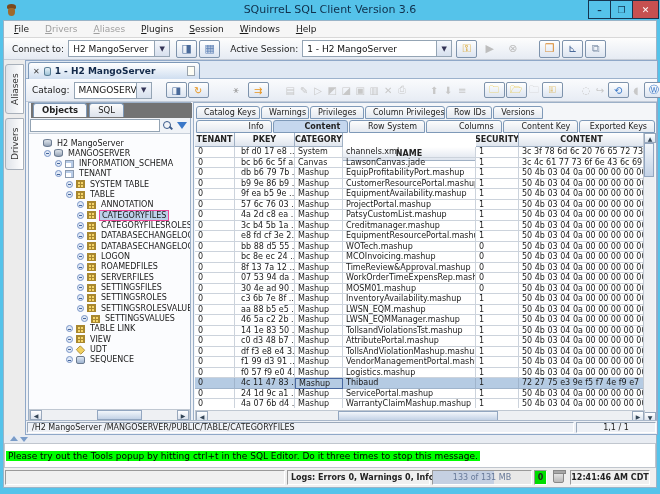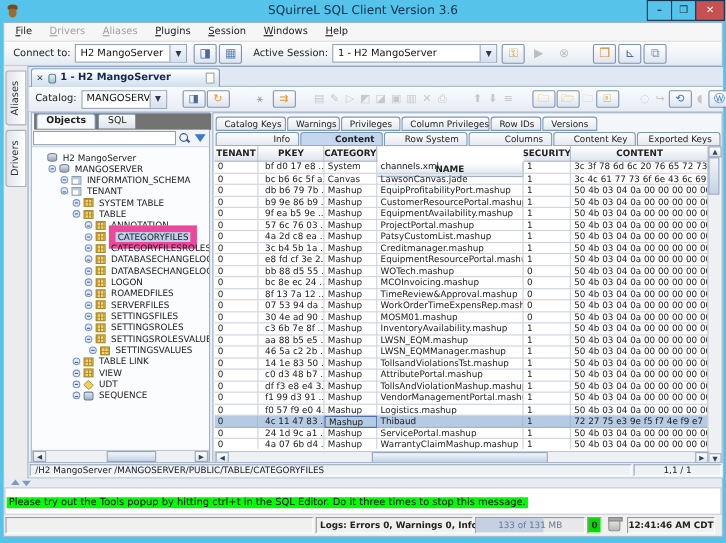--- a/index.html
+++ b/index.html
@@ -75,21 +75,21 @@
   .tnode .handle { width:7px; height:7px; border:1px solid #7a96c8; border-radius:50%; background:#dfe8f5; margin-right:3px; position:relative; }
   .tnode .handle::after { content:""; position:absolute; left:1px; top:2.2px; width:3px; height:1px; background:#44659c; }
   .tnode .nolabel { width:10px; }
   .ticon { width:9px; height:8px; margin-right:3px; flex:none; }
   .ticon.server,.ticon.db { background:linear-gradient(#dfe5ec,#97a5b8); border:1px solid #6a7a90; border-radius:45%/30%; }
   .ticon.schema { background:#fff; border:1px solid #8a9ab0; box-shadow:inset -2px 2px 0 #b8cce8; }
   .ticon.tablefolder,.ticon.table { background:#f4d469; border:1px solid #a8872f; background-image:linear-gradient(#a8872f 1px,transparent 1px),linear-gradient(90deg,#a8872f 1px,transparent 1px); background-size:3px 3px; }
   .ticon.udt { background:#f0d060; border:1px solid #a8872f; border-radius:1px; transform:rotate(45deg) scale(.8); }
   .ticon.seq { background:linear-gradient(#dce6f2,#9fb4d0); border:1px solid #6a7a90; border-radius:2px; }
   .tnode .tl { font-size:8px; color:#1a1a1a; padding:0 2px; }
-  .tnode.sel .tl { background:#bdd1ea; border:6px solid #ec4899; }
+  .tnode.sel .tl { background:#bdd1ea; border:1px solid #ec4899; }
   .hscroll { position:absolute; height:12px; background:#eef0f3; border:1px solid #c0c8d2; display:flex; align-items:center; }
   .leftpanel .hscroll { left:0; bottom:0; width:100%; }
   .sb-btn { width:12px; height:10px; background:linear-gradient(#fff,#dbe3ee); border:1px solid #98a8bc; font-size:6px; color:#345; display:flex; align-items:center; justify-content:center; flex:none; }
   .sb-track { flex:1; position:relative; height:10px; }
   .sb-thumb { position:absolute; top:0; height:10px; background:linear-gradient(#f2f6fb,#c3d2e6); border:1px solid #92a6c0; }
 
   
   .rightpanel { position:absolute; left:167px; top:41px; width:464px; height:320px; background:#f4f6f9; border:1px solid #9cb0c8; }
   .dtabs { position:absolute; left:0; width:100%; display:flex; align-items:flex-end; padding-left:2px; }
   .dtabs.r1 { top:2px; height:14px; }

